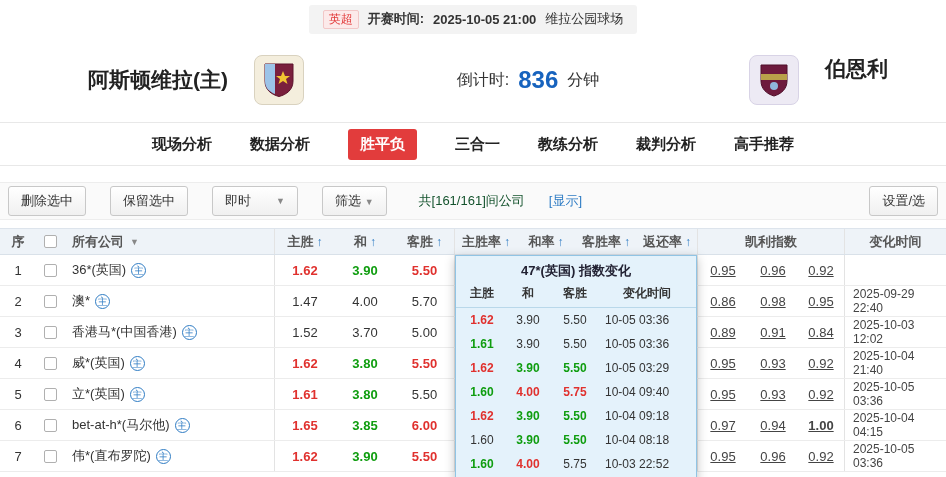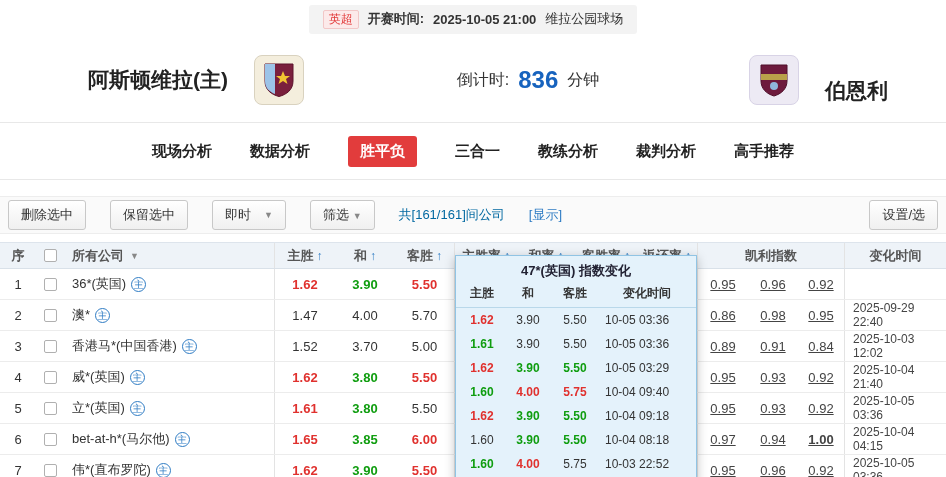--- a/index.html
+++ b/index.html
@@ -9,40 +9,40 @@
   
   .topbar { height:38px; display:flex; align-items:center; justify-content:center; }
   .topbar-box { background:#f3f3f3; border-radius:3px; padding:5px 14px; display:flex; align-items:center; gap:9px; font-size:13px;justify-content:space-between; }
   .league-badge { color:#e23c3c; background:#fceaea; border:1px solid #f2c7c7; border-radius:2px; padding:0 5px; font-size:12px; line-height:17px; }
   .kickoff-label, .kickoff-value { font-weight:bold; color:#333; }
   .venue { color:#333; }
 
   
   .teams { height:84px; position:relative; }
   .home-group { position:absolute; left:88px; top:50%; transform:translateY(-50%); display:flex; align-items:center; gap:26px; }
-  .away-group { position:absolute; right:58px; top:50%; transform:translateY(-50%); display:flex; align-items:flex-end; gap:26px; }
+  .away-group { position:absolute; right:58px; top:50%; transform:translateY(-50%); display:flex; align-items:flex-start; gap:26px; }
   .team-name { font-size:21px; font-weight:bold; color:#222; }
   .logo { width:50px; height:50px; border-radius:8px; display:flex; align-items:center; justify-content:center; }
   .home-logo { background:#f4eedd; border:1px solid #d9d2bf; }
   .away-logo { background:#edeaf4; border:1px solid #d8d3e6; }
   .countdown { position:absolute; left:50%; top:50%; transform:translate(-50%,-50%); margin-left:55px; display:flex; align-items:center; gap:9px; white-space:nowrap; }
   .count-label, .count-unit { font-size:16px; color:#333;text-align:right; }
   .count-value { font-size:24px; font-weight:bold; color:#1763be; }
 
   
-  .tabs { height:58px; border-top:1px solid #e8e8e8; border-bottom:1px solid #e8e8e8; display:flex; align-items:center; justify-content:center; gap:38px; font-size:15px; }
+  .tabs { height:44px; border-top:1px solid #e8e8e8; border-bottom:1px solid #e8e8e8; display:flex; align-items:center; justify-content:center; gap:38px; font-size:15px; }
   .tab { font-weight:bold; color:#222; cursor:pointer; }
   .tab.active { background:#e23c3c; color:#fff; padding:6px 12px; border-radius:3px; }
 
   
   .toolbar { margin-top:16px; height:38px; background:#fafafa; border-top:1px solid #ededed; border-bottom:1px solid #ededed; display:flex; align-items:center; padding:0 8px; gap:24px; }
   .btn { background:linear-gradient(#ffffff,#f0f0f0); border:1px solid #c8c8c8; border-radius:3px; padding:5px 12px; font-size:13px; color:#333; cursor:pointer; white-space:nowrap; }
-  .dropdown { display:flex; align-items:center; justify-content:space-between; width:74px; }
+  .dropdown { display:flex; align-items:center; justify-content:space-between; width:86px; }
   .dd-arrow { color:#888; font-size:9px; }
-  .count-text { color:#0369a1; }
+  .count-text { margin-left:8px; color:#14532d; }
   .show-link { color:#2f7cc4; cursor:pointer; }
   .settings { margin-left:auto; }
 
   
   .grid-cols { display:grid; grid-template-columns:36px 28px 211px 60px 60px 60px 62px 58px 62px 61px 50px 50px 47px 101px; }
   .thead { margin-top:8px; background:#eef3f8; border-top:1px solid #dde4ec; border-bottom:1px solid #d9e1e9; height:27px; }
   .hcell { display:flex; align-items:center; justify-content:center; gap:3px; font-weight:bold; color:#555; font-size:13px; }
   .h-comp { justify-content:flex-start; padding-left:8px; gap:6px; }
   .kelly-span { grid-column:11 / 14; }
   .sort-arrow { color:#2f7cc4; font-size:12px; font-weight:bold; }

